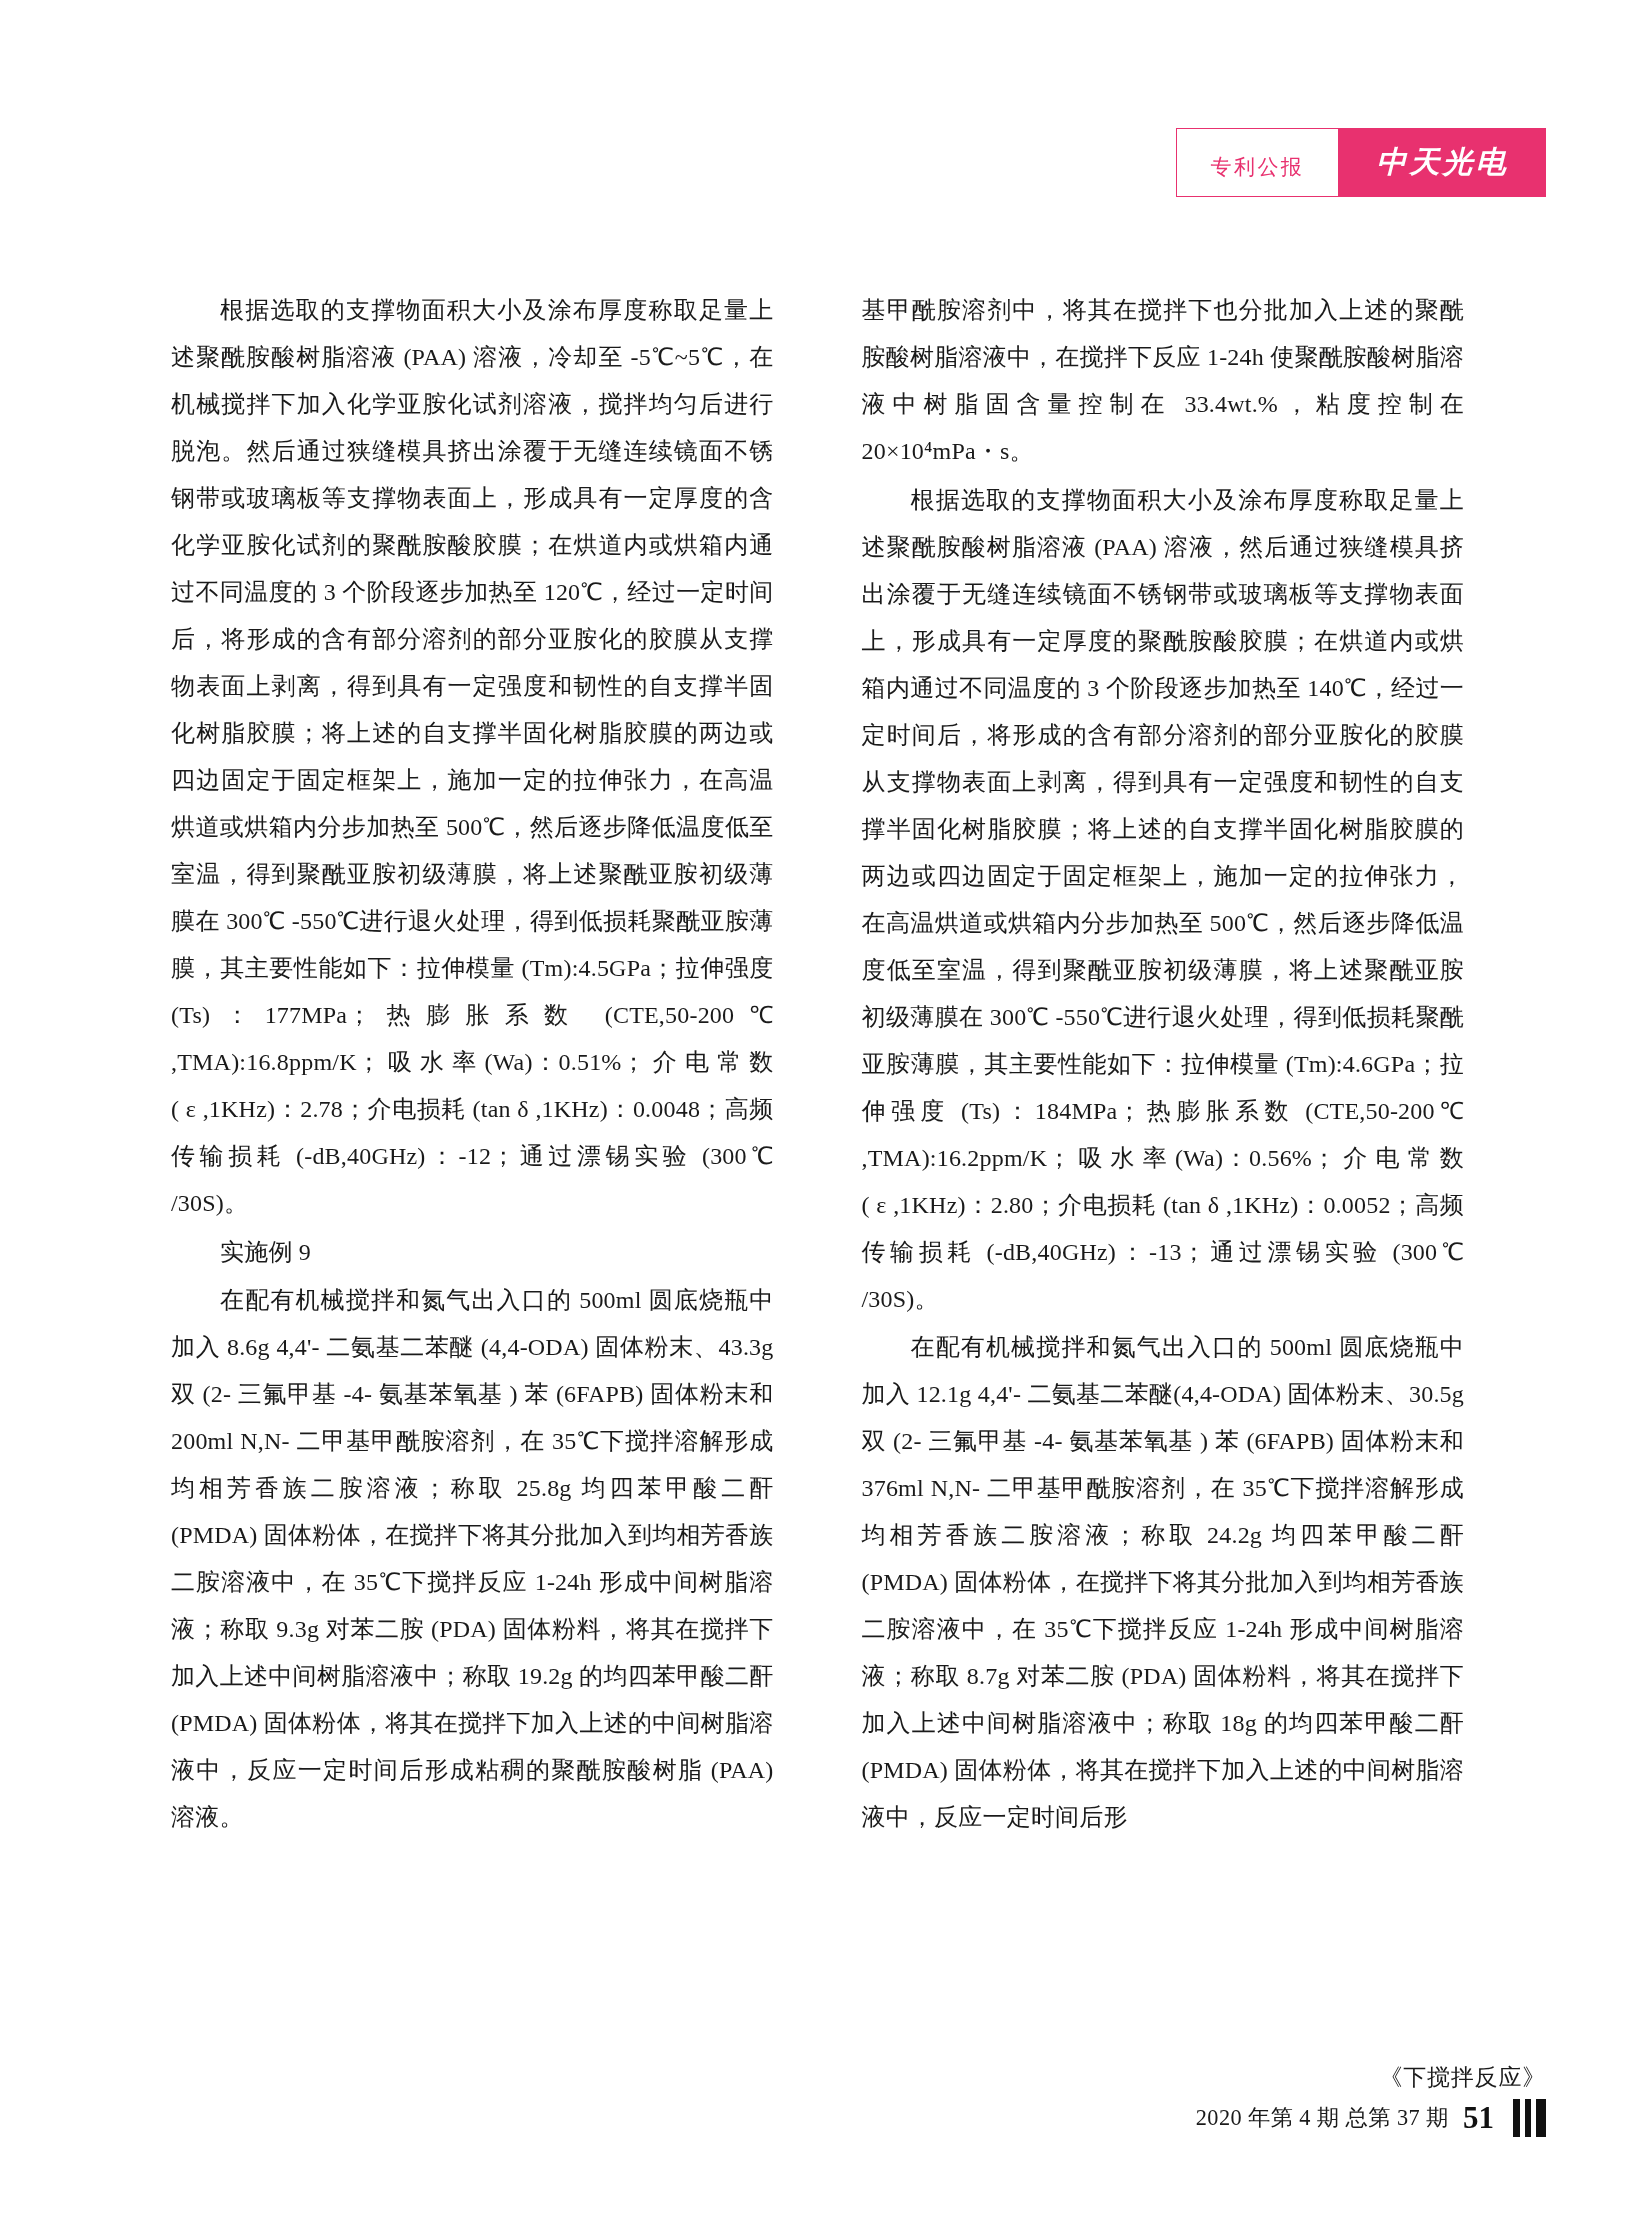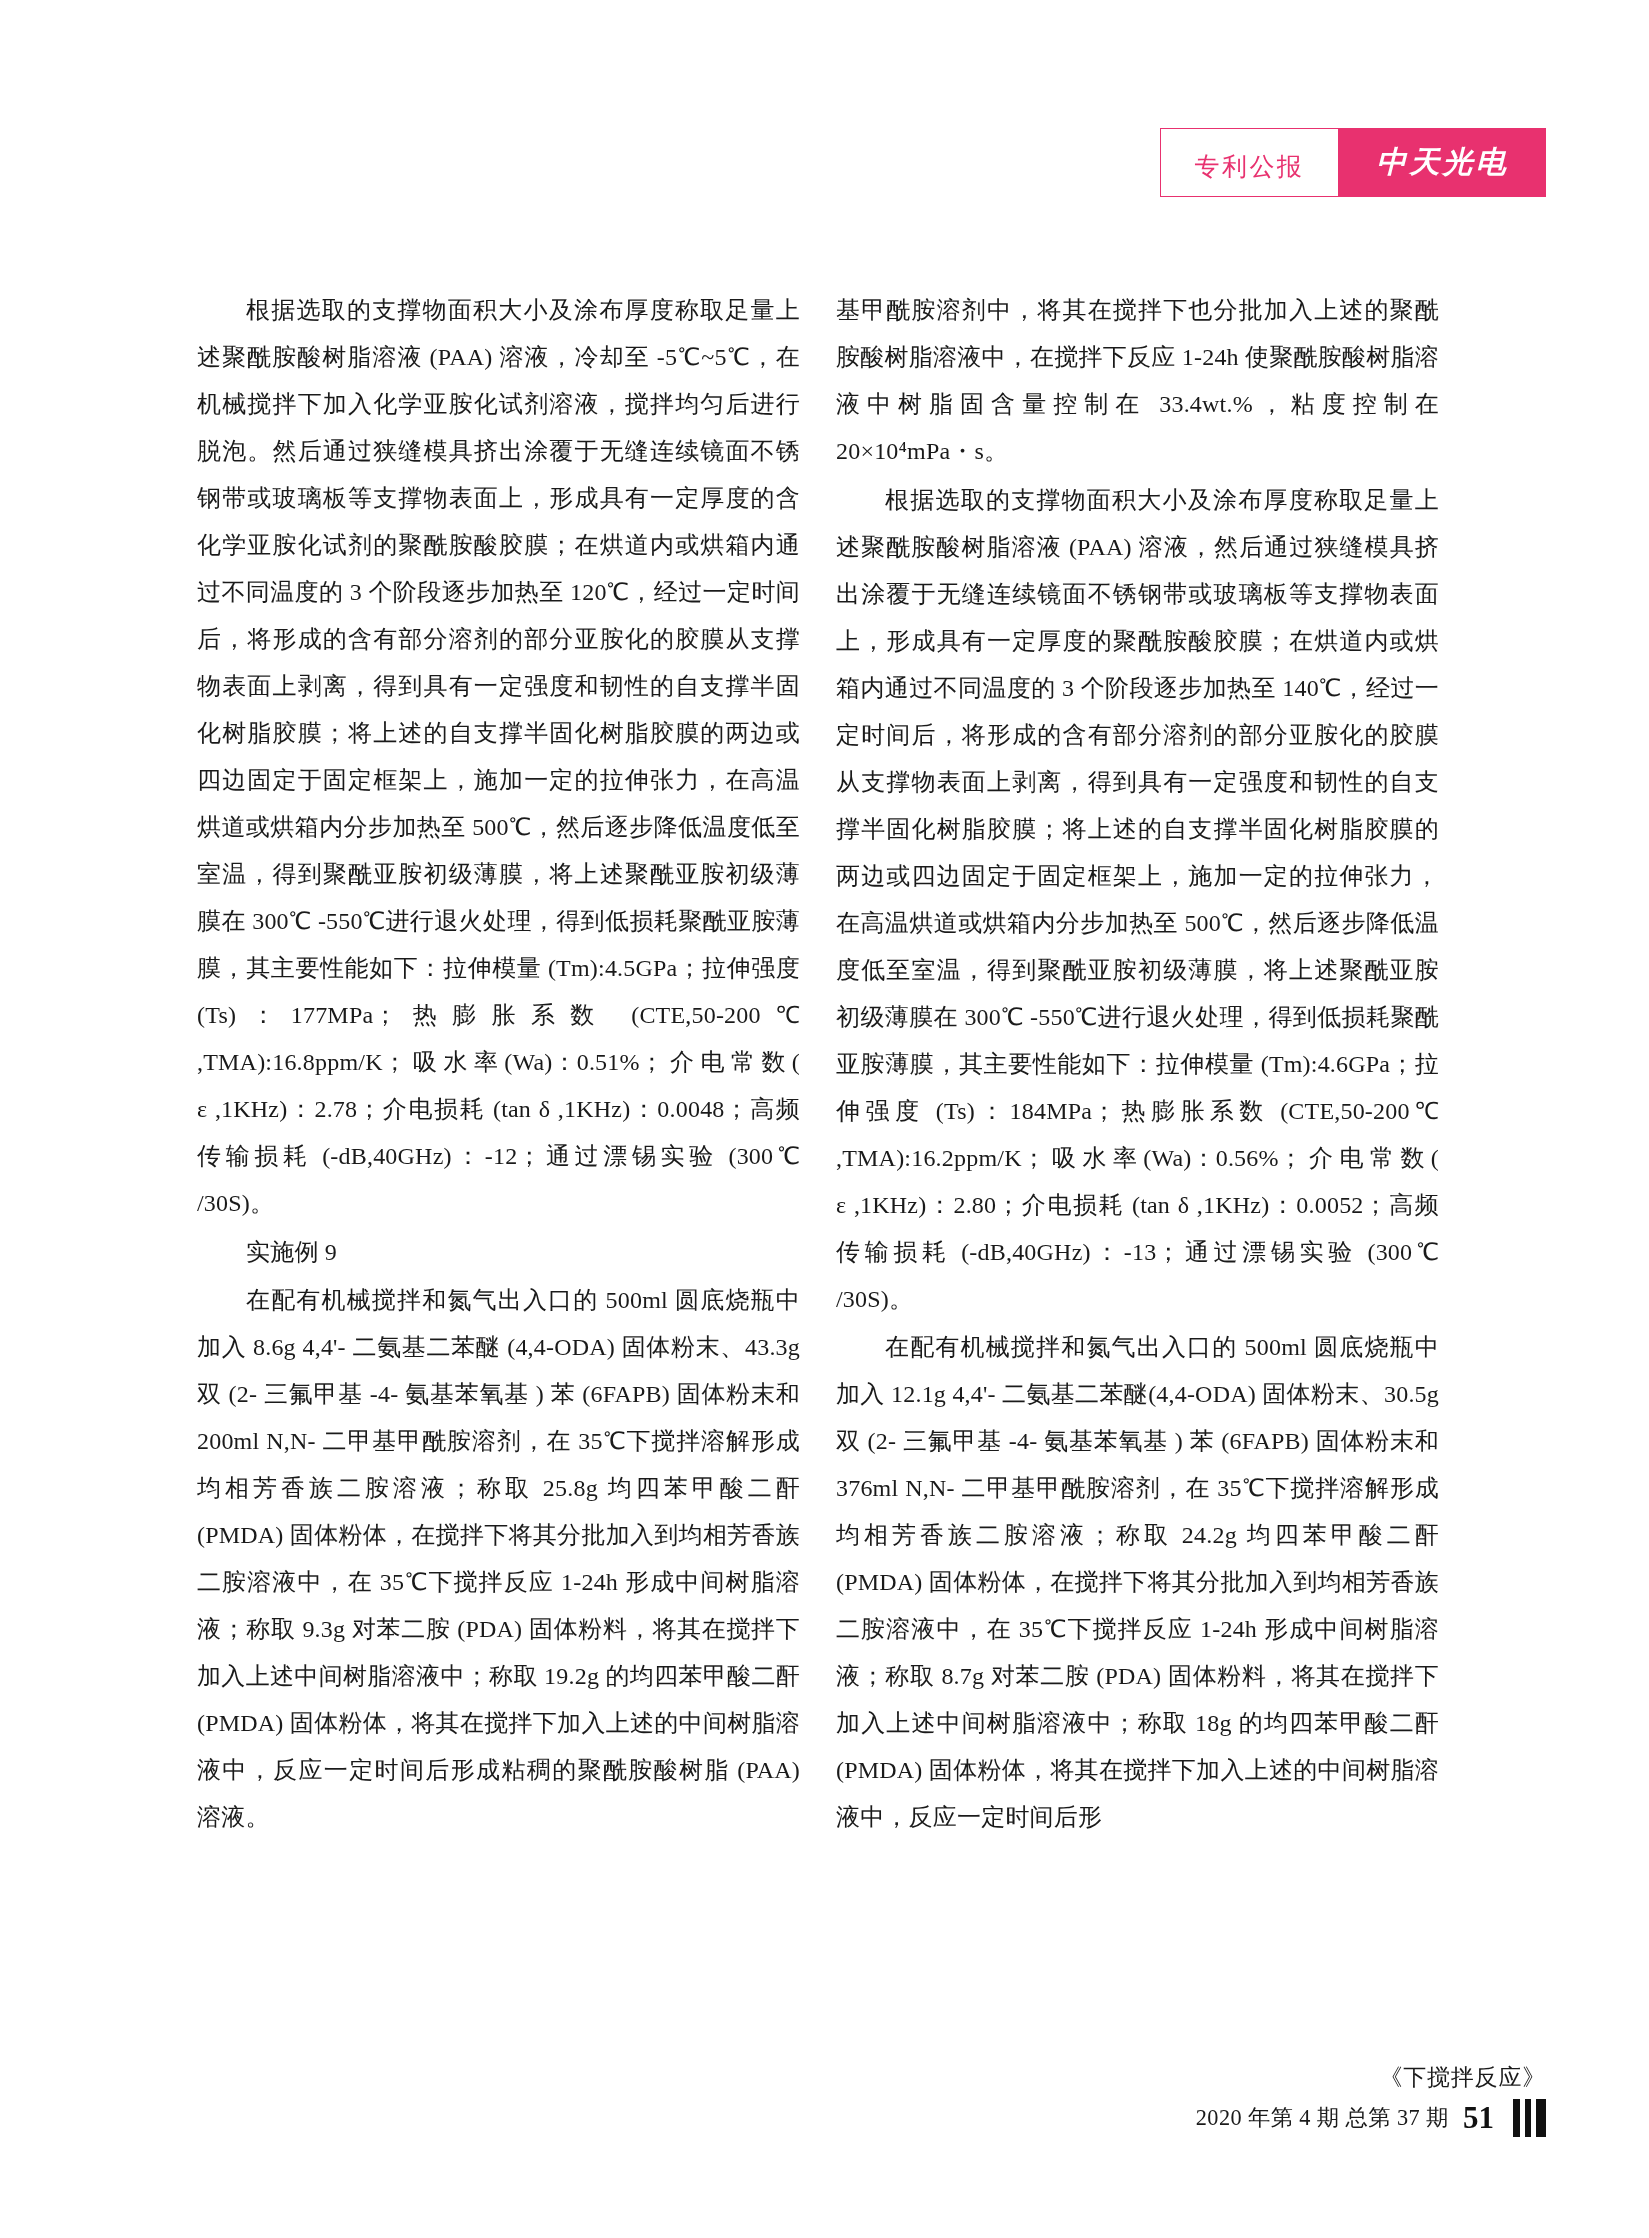--- a/index.html
+++ b/index.html
@@ -29,21 +29,21 @@
     border: 1.6px solid #e8316f;
     background: #ffffff;
     display: flex;
     align-items: center;
     justify-content: center;
     padding: 0 34px;
     box-sizing: border-box;
   }
   .header-left-text {
     font-family: "Liberation Serif", serif;
-    font-size: 25px;
+    font-size: 21px;
     color: #e8316f;
     letter-spacing: 2.4px;
     margin-top: 8px;
   }
   .header-right {
     background: #e8316f;
     display: flex;
     align-items: center;
     justify-content: center;
     padding: 0 37px;
@@ -55,24 +55,24 @@
     color: #ffffff;
     letter-spacing: 3.2px;
     font-weight: bold;
     font-style: italic;
   }
 
   
   .columns {
     position: absolute;
     top: 287px;
-    left: 197px;
+    left: 171px;
     width: 1293px;
     display: flex;
-    gap: 36px;
+    gap: 88px;
   }
   .col {
     width: 603px;
   }
   p {
     margin: 0 0 1.6px 0;
     font-size: 24px;
     line-height: 47px;
     text-align: justify;
     text-justify: inter-ideograph;

